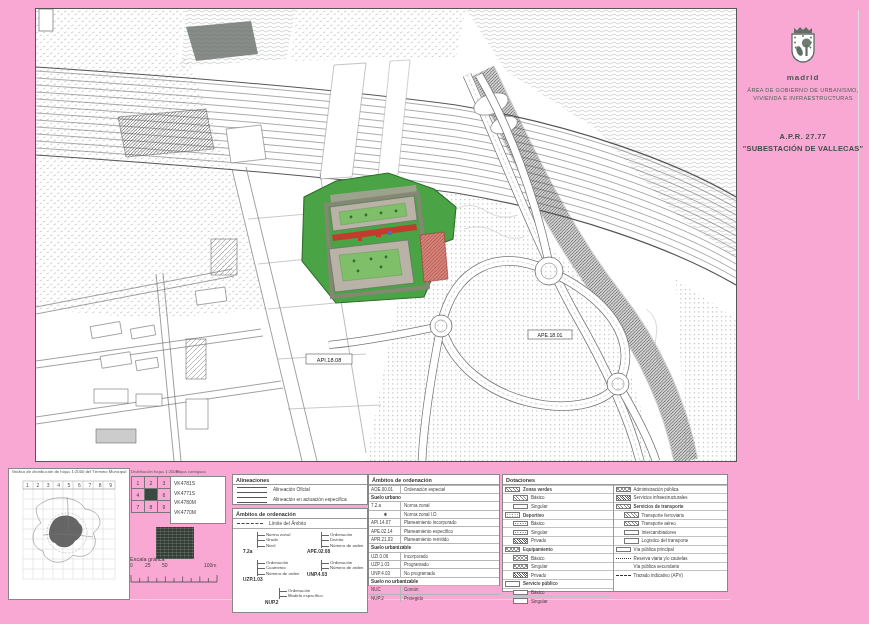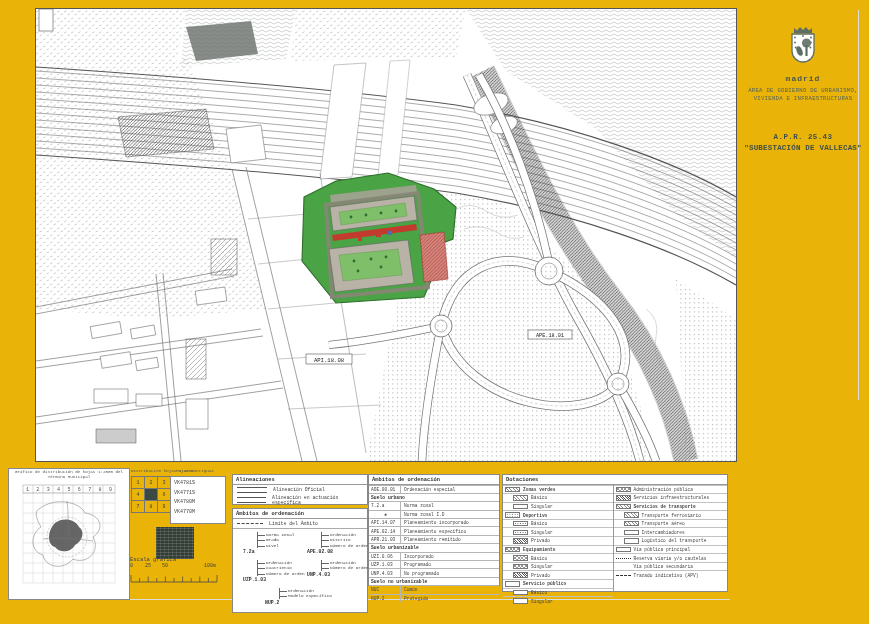--- a/index.html
+++ b/index.html
@@ -1,17 +1,17 @@
 <!DOCTYPE html>
 <html><head>
 <meta charset="utf-8">
 <style>
   html,body{margin:0;padding:0;background:#fafafa;}
-  .page{position:relative;width:869px;height:624px;background:#eab308;overflow:hidden;
-        font-family:Liberation Mono, monospace;color:#333;}
+  .page{position:relative;width:869px;height:624px;background:#f9a8d4;overflow:hidden;
+        font-family:Liberation Sans, sans-serif;color:#333;}
   .abs{position:absolute;}
 
   
   .map-frame{left:35px;top:8px;width:700px;height:452px;border:1px solid #555;background:#fff;}
   .sheet-edge-r{left:858px;top:10px;width:1px;height:390px;background:#ddd;}
   .sheet-edge-b{left:30px;top:599px;width:700px;height:1px;background:#ddd;}
 
   
   .title-block{left:742px;top:24px;width:122px;text-align:center;color:#44524a;}
   .logo-wrap{display:inline-block;}
@@ -273,21 +273,21 @@
             <circle cx="24.4" cy="23.5" r="0.9"></circle>
           <circle cx="17" cy="12" r="0.9"></circle>
         </g>
       </svg>
     </div>
     <div class="logo-caption">madrid</div>
     <div class="dept">
       <div>ÁREA DE GOBIERNO DE URBANISMO,</div>
       <div>VIVIENDA E INFRAESTRUCTURAS</div>
     </div>
-    <div class="plan-code">A.P.R. 25.43</div>
+    <div class="plan-code">A.P.R. 27.77</div>
     <div class="plan-name">"SUBESTACIÓN DE VALLECAS"</div>
   </div>
 
   <div class="abs locator-box">
     <div class="locator-heading">Gráfico de distribución de hojas 1:2000 del Término Municipal</div>
     <svg width="118" height="118" viewBox="0 0 118 118">
       <g stroke="#c8c8c8" stroke-width="0.4">
         <path d="M14,14 H106 M14,24 H106 M14,34 H106 M14,44 H106 M14,54 H106 M14,64 H106 M14,74 H106 M14,84 H106 M14,94 H106 M14,104 H106"></path>
         <path d="M14,14 V104 M24,14 V104 M34,14 V104 M44,14 V104 M54,14 V104 M64,14 V104 M74,14 V104 M84,14 V104 M94,14 V104 M106,14 V104"></path>
       </g>

